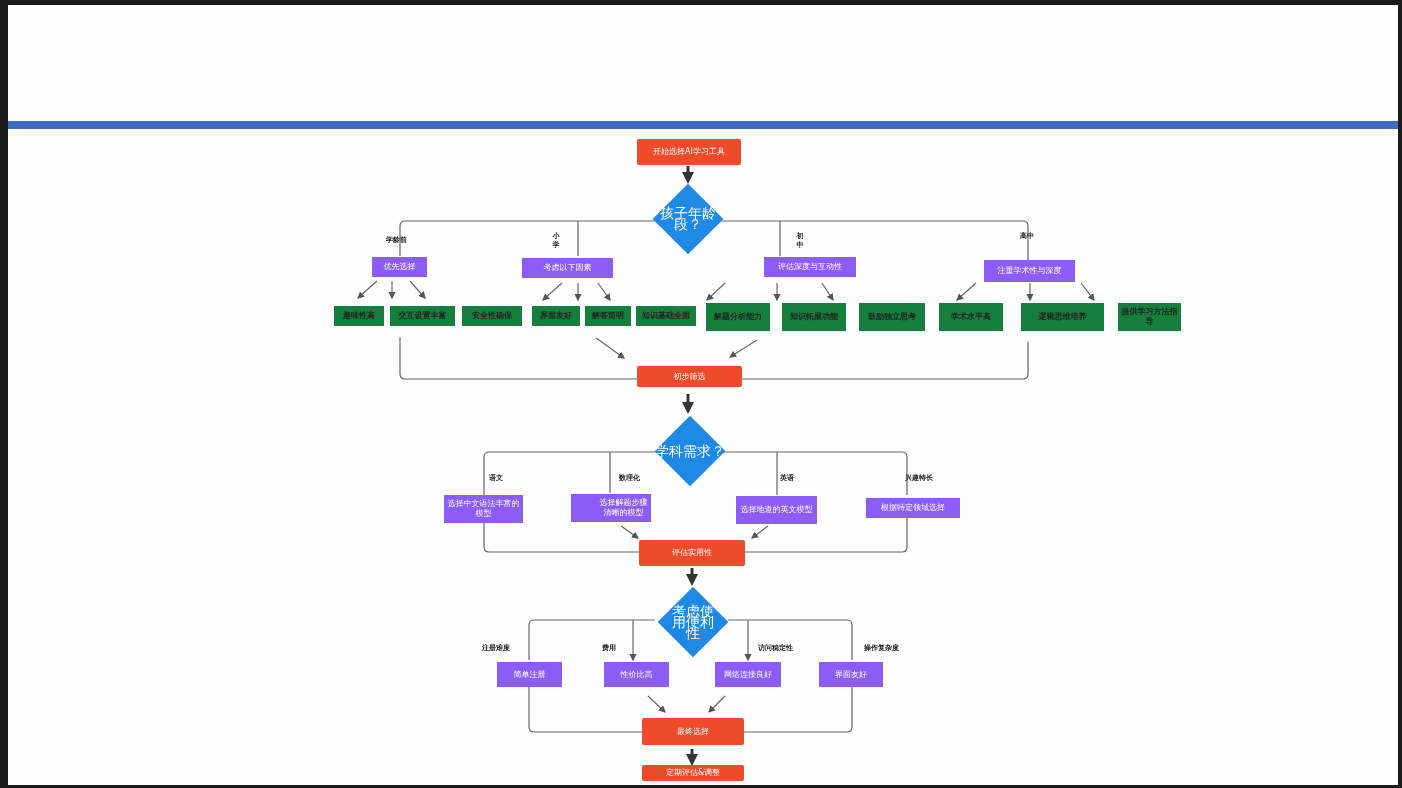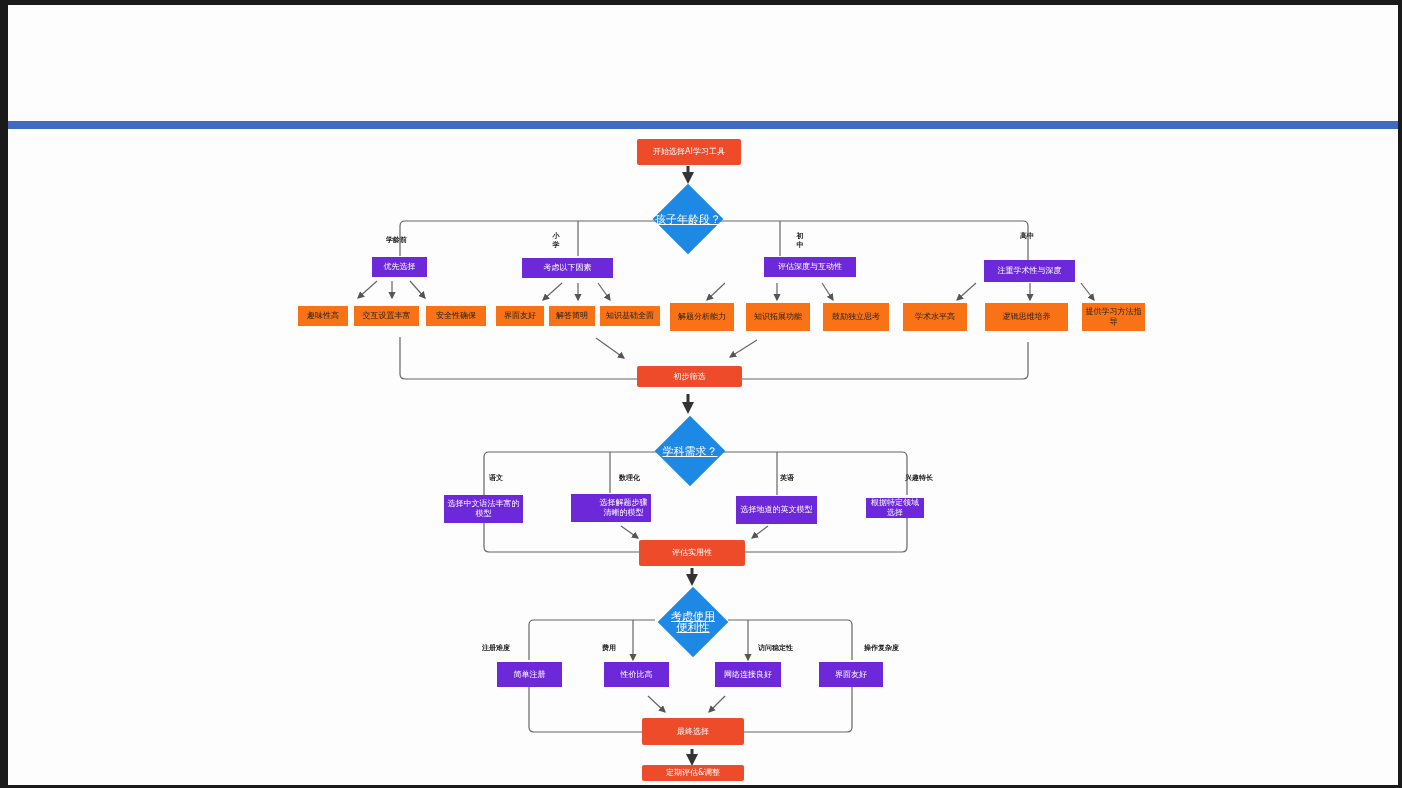--- a/index.html
+++ b/index.html
@@ -3,24 +3,24 @@
 <meta charset="utf-8">
 <style>
   html,body{margin:0;padding:0;}
   body{width:1402px;height:788px;background:#1a1a1a;position:relative;overflow:hidden;font-family:"DejaVu Sans",sans-serif;}
   .slide{position:absolute;left:8px;top:5px;width:1390px;height:780px;background:#fdfdfd;}
   .title{position:absolute;left:28px;top:26px;font-size:54px;font-weight:bold;color:#111;letter-spacing:-1px;font-family:"DejaVu Sans",sans-serif;white-space:nowrap;}
   .rule{position:absolute;left:0;top:116px;width:1390px;height:8px;background:#3f6bc2;}
   .stage{position:absolute;left:0;top:0;width:1402px;height:788px;}
   .node{position:absolute;display:flex;align-items:center;justify-content:center;text-align:center;font-size:8px;line-height:10px;box-sizing:border-box;padding:0 3px;}
   .red{background:#ee4b2b;color:#fff;border-radius:2px;}
-  .green{background:#6d28d9;color:#fff;}
-  .gray{background:#f97316;color:#222;font-weight:normal;}
+  .green{background:#8b5cf6;color:#fff;}
+  .gray{background:#15803d;color:#222;font-weight:bold;margin-left:36px;}
   .diamond{position:absolute;width:50px;height:50px;background:#1e88e5;transform:rotate(45deg);}
-  .dlabel{position:absolute;display:flex;align-items:center;justify-content:center;text-align:center;color:#fff;font-size:11px;line-height:11px;text-decoration:underline;}
+  .dlabel{position:absolute;display:flex;align-items:center;justify-content:center;text-align:center;color:#fff;font-size:14px;line-height:11px;}
   .elabel{position:absolute;font-size:7px;font-weight:bold;color:#222;text-align:center;line-height:9px;white-space:nowrap;}
   svg.lines{position:absolute;left:0;top:0;}
 </style>
 </head>
 <body>
 
 <div class="slide">
   <div class="rule"></div>
 </div>
 
@@ -117,21 +117,21 @@
   <div class="dlabel" style="left:652px;top:441px;width:76px;height:20px;">学科需求？</div>
 
   <div class="elabel" style="left:489px;top:474px;">语文</div>
   <div class="elabel" style="left:619px;top:474px;">数理化</div>
   <div class="elabel" style="left:780px;top:474px;">英语</div>
   <div class="elabel" style="left:905px;top:474px;">兴趣特长</div>
 
   <div class="node green" style="left:444px;top:495px;width:79px;height:28px;">选择中文语法丰富的模型</div>
   <div class="node green" style="left:571px;top:494px;width:80px;height:28px;padding-left:28px;">选择解题步骤清晰的模型</div>
   <div class="node green" style="left:736px;top:496px;width:81px;height:28px;">选择地道的英文模型</div>
-  <div class="node green" style="left:866px;top:498px;width:58px;height:20px;">根据特定领域选择</div>
+  <div class="node green" style="left:866px;top:498px;width:94px;height:20px;">根据特定领域选择</div>
 
   <div class="node red" style="left:639px;top:540px;width:106px;height:26px;">评估实用性</div>
 
   <div class="diamond" style="left:668px;top:597px;"></div>
   <div class="dlabel" style="left:655px;top:610px;width:76px;height:24px;padding:0 16px;box-sizing:border-box;">考虑使用便利性</div>
 
   <div class="elabel" style="left:482px;top:644px;">注册难度</div>
   <div class="elabel" style="left:602px;top:644px;">费用</div>
   <div class="elabel" style="left:758px;top:644px;">访问稳定性</div>
   <div class="elabel" style="left:864px;top:644px;">操作复杂度</div>

